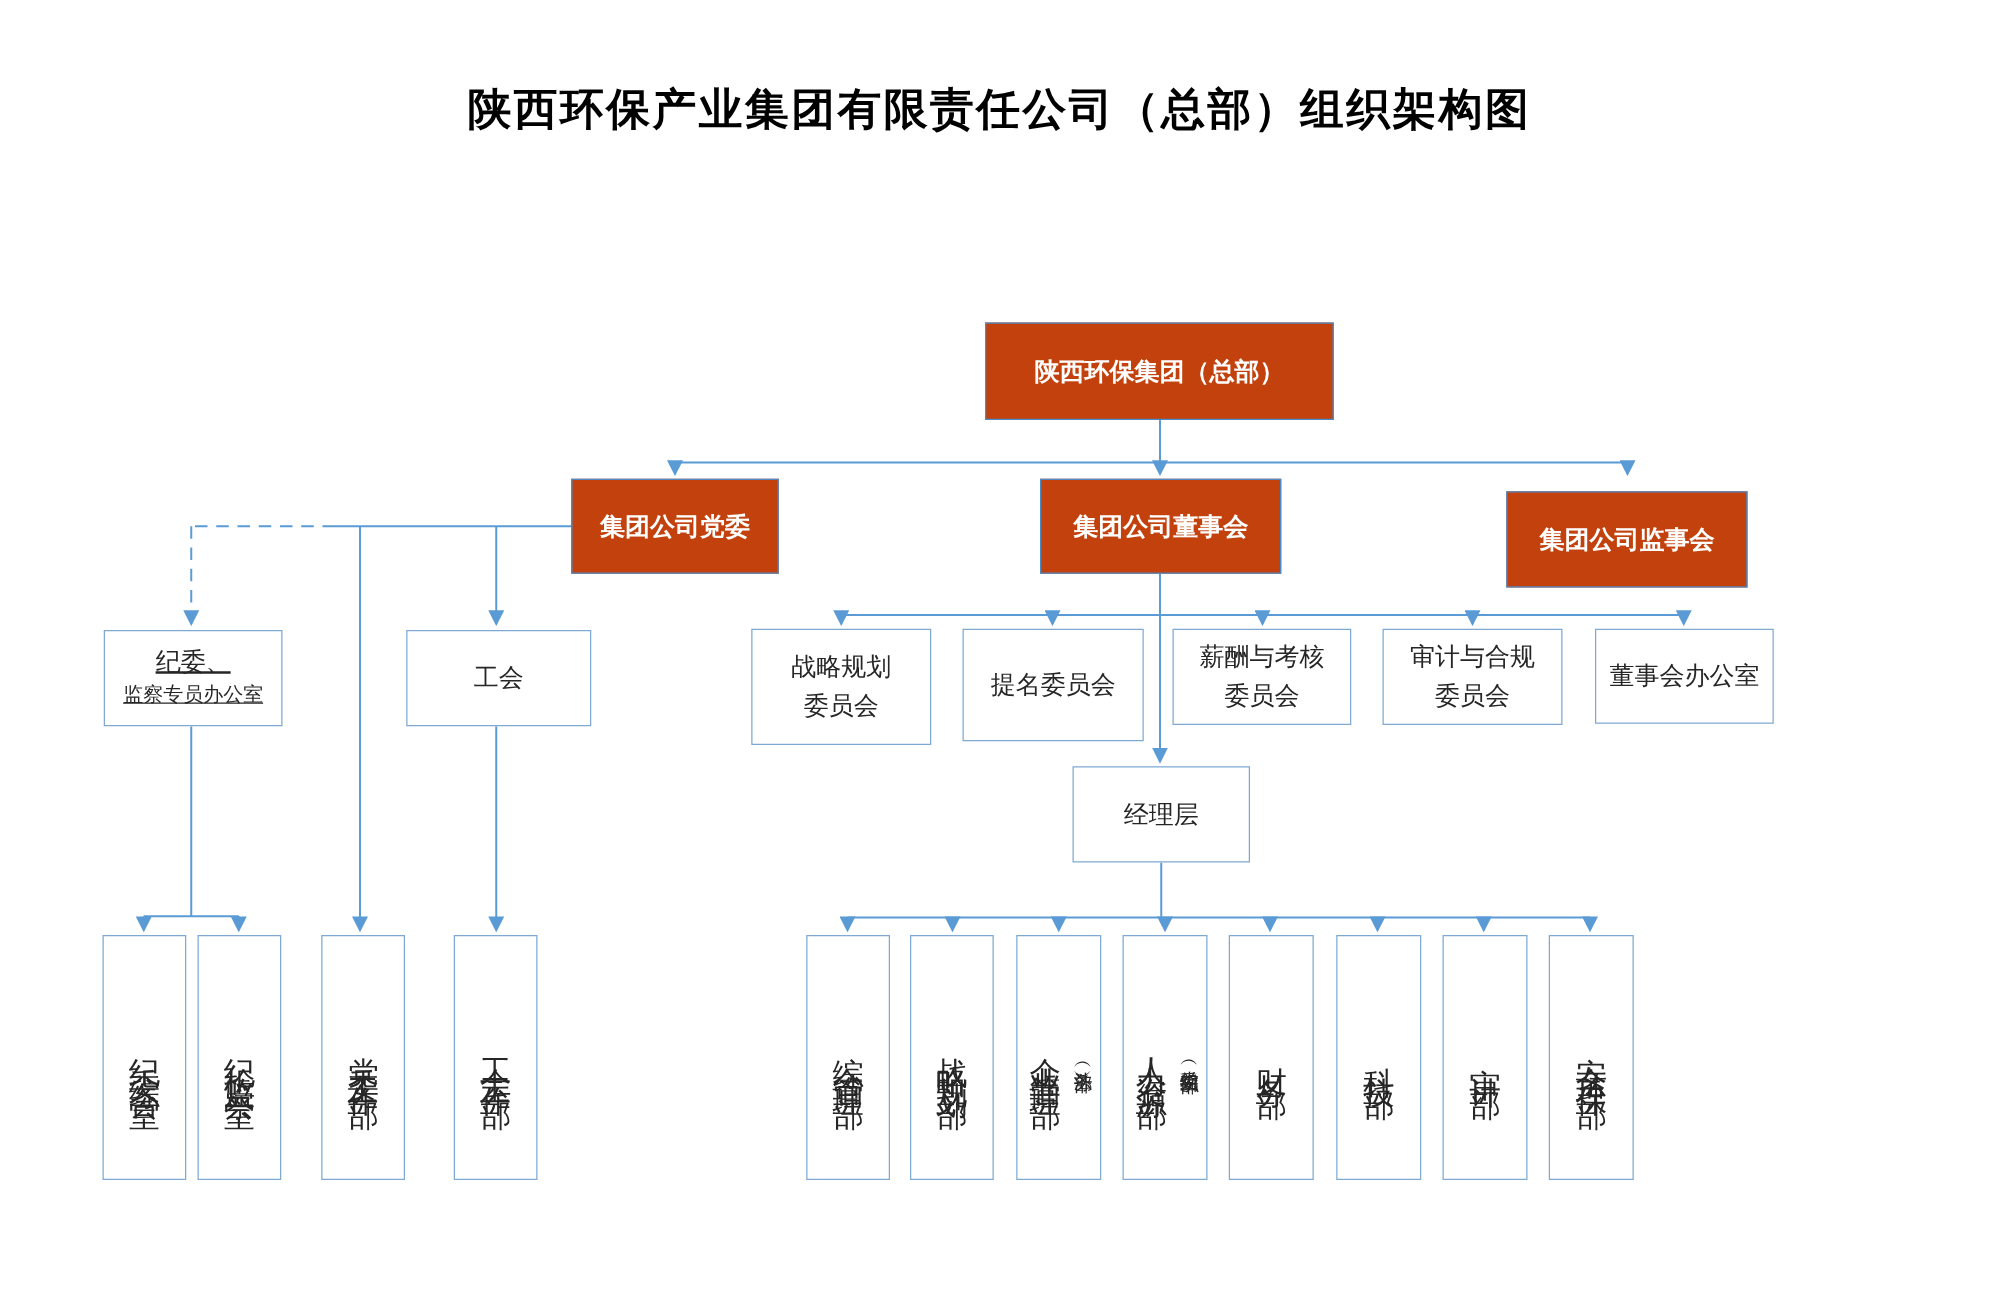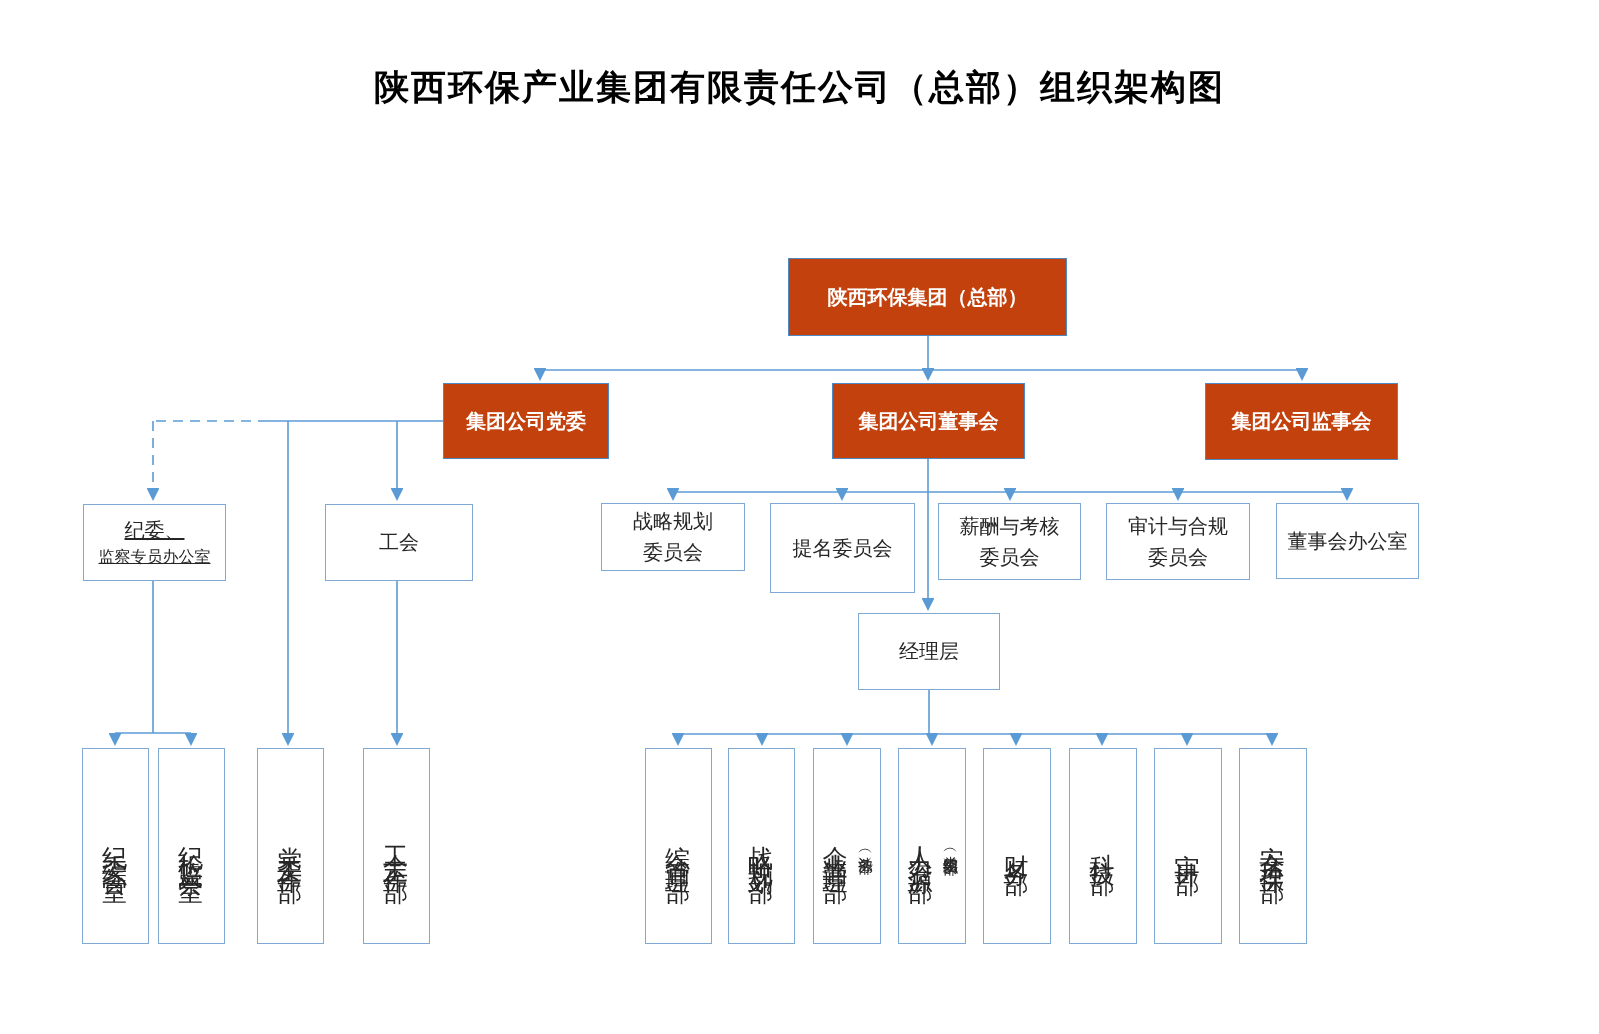--- a/index.html
+++ b/index.html
@@ -117,31 +117,31 @@
       <line x1="115" y1="733" x2="191" y2="733"></line>
       <line x1="115" y1="733" x2="115" y2="744" marker-end="url(#arr)"></line>
       <line x1="191" y1="733" x2="191" y2="744" marker-end="url(#arr)"></line>
     </g>
   </svg>
 
   <div class="box blue" style="left:788px;top:258px;width:279px;height:78px;">
     <div>陕西环保集团（总部）</div>
   </div>
 
-  <div class="box blue" style="left:443px;top:383px;width:166px;height:76px;">
+  <div class="box blue" style="left:457px;top:383px;width:166px;height:76px;">
     <div>集团公司党委</div>
   </div>
   <div class="box blue" style="left:832px;top:383px;width:193px;height:76px;">
     <div>集团公司董事会</div>
   </div>
-  <div class="box blue" style="left:1205px;top:383px;width:193px;height:77px;">
+  <div class="box blue" style="left:1205px;top:393px;width:193px;height:77px;">
     <div>集团公司监事会</div>
   </div>
 
-  <div class="box white" style="left:601px;top:503px;width:144px;height:68px;">
+  <div class="box white" style="left:601px;top:503px;width:144px;height:93px;">
     <div class="ln">战略规划</div>
     <div class="ln">委员会</div>
   </div>
   <div class="box white" style="left:770px;top:503px;width:145px;height:90px;">
     <div class="ln">提名委员会</div>
     <div class="ln"></div>
   </div>
   <div class="box white" style="left:938px;top:503px;width:143px;height:77px;">
     <div class="ln">薪酬与考核</div>
     <div class="ln">委员会</div>

